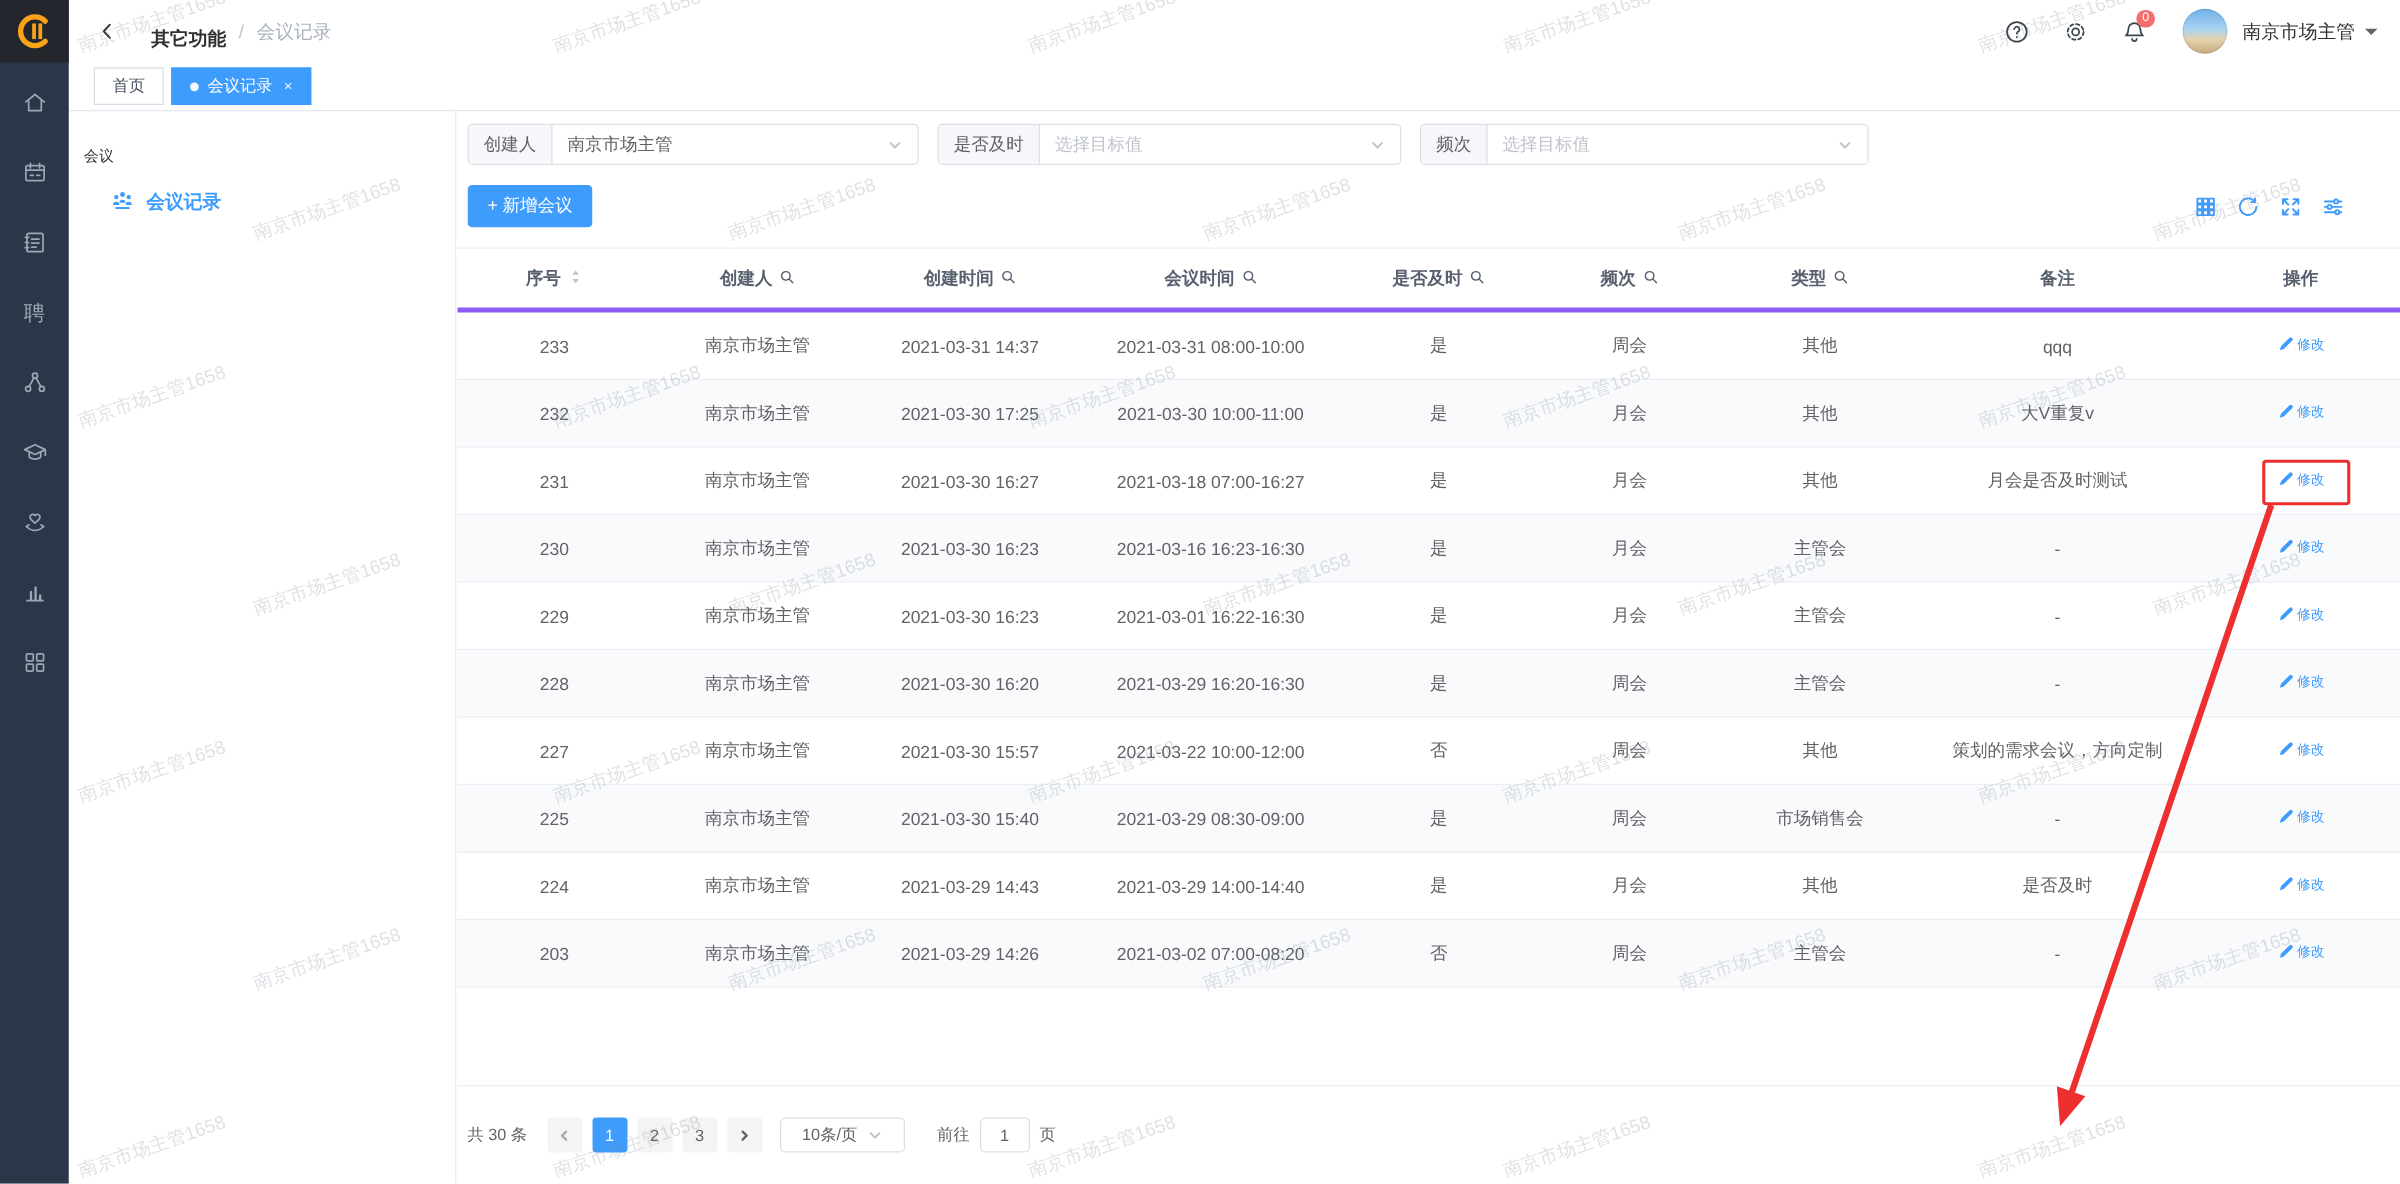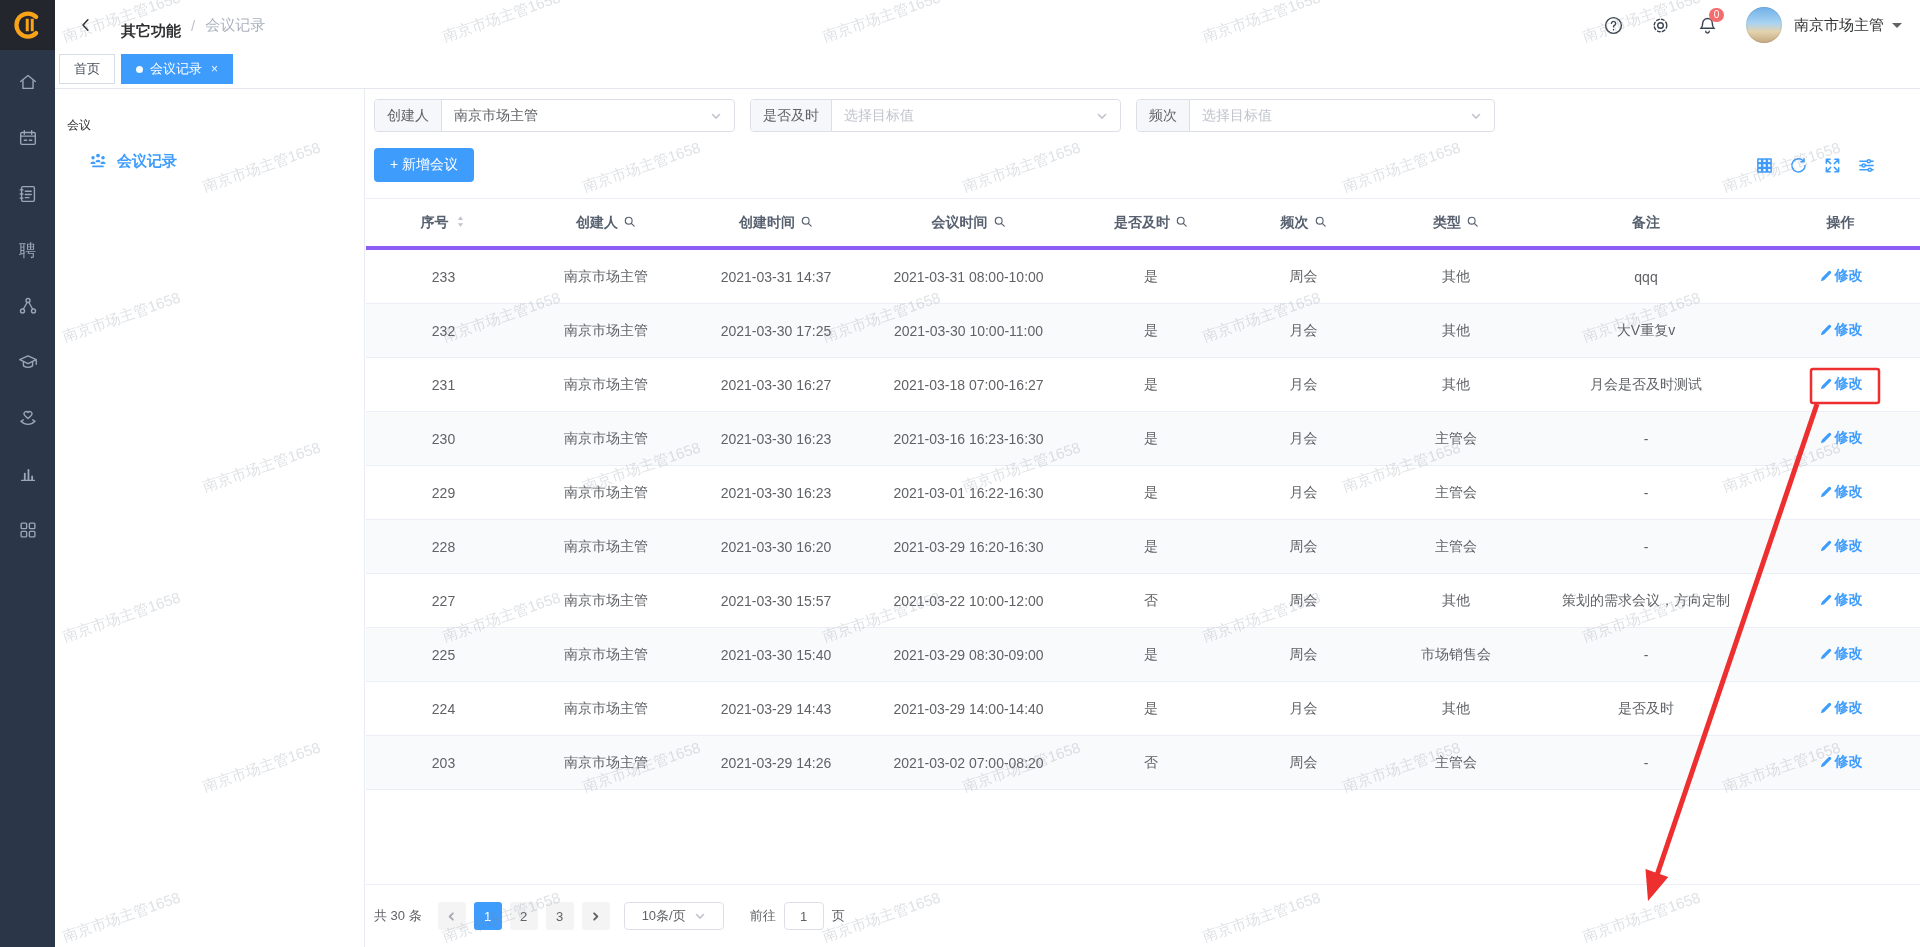--- a/index.html
+++ b/index.html
@@ -26,21 +26,21 @@
   .top-right { margin-left:auto; display:flex; align-items:center; }
   .tb-icon { position:relative; margin-left:26px; cursor:pointer; display:flex; align-items:center; }
   .tb-icon svg { width:21px; height:21px; stroke:#3a4350; fill:none; stroke-width:1.6; stroke-linecap:round; }
   .badge { position:absolute; top:-7px; left:12px; background:#f56c6c; color:#fff; font-size:10px; line-height:14px; min-width:15px; text-align:center; border-radius:8px; padding:0 3px; }
   .avatar { width:36px; height:36px; border-radius:50%; margin-left:28px; cursor:pointer;
             background:linear-gradient(180deg,#6fb0e8 0%,#a9d3f2 45%,#e4d3ae 68%,#c4a87e 100%); box-shadow:inset 0 0 0 1px rgba(0,0,0,.08); }
   .uname { margin-left:12px; font-size:15px; color:#303133; cursor:pointer; }
   .caret { width:0; height:0; border:5px solid transparent; border-top-color:#606266; margin:6px 0 0 8px; cursor:pointer; }
 
   
-  .tabbar { position:absolute; left:55px; top:50px; right:0; height:39px; background:#fff; border-bottom:1px solid #e4e7ed; display:flex; align-items:center; padding-left:4px; gap:6px; z-index:4; }
+  .tabbar { position:absolute; left:55px; top:50px; right:0; height:39px; background:#fff; border-bottom:1px solid #e4e7ed; display:flex; align-items:center; padding-left:20px; gap:6px; z-index:4; }
   .tab { height:30px; display:flex; align-items:center; padding:0 14px; border:1px solid #d8dce5; background:#fff; font-size:13px; color:#495060; cursor:pointer; }
   .tab.active { background:#3e9cfd; border-color:#3e9cfd; color:#fff; gap:7px; }
   .tab .dot { width:7px; height:7px; border-radius:50%; background:#fff; opacity:.95; }
   .tab .close { font-size:12px; opacity:.9; margin-left:2px; cursor:pointer; }
 
   
   .sidebar { position:absolute; left:55px; top:89px; width:310px; bottom:0; background:#fff; border-right:1px solid #e8ebf0; padding-top:14px; z-index:3; }
   .sgroup-title { padding-left:12px; height:20px; line-height:20px; font-size:12px; color:#303133; font-weight:normal; margin-top:12px; }
   .sitem { height:40px; display:flex; align-items:center; padding-left:33px; font-size:15px; color:#606266; cursor:pointer; margin-top:6px; }
   .sitem svg { width:20px; height:20px; margin-right:9px; }
@@ -74,25 +74,25 @@
   
   .table { margin-top:16px; }
   .thead,.trow { display:grid; grid-template-columns:155px 170px 170px 215px 150px 155px 150px 230px 159px; align-items:center; }
   .thead { height:52px; border-top:1px solid #ebeef5; border-bottom:4px solid #8b5cf6; }
   .hcell { display:flex; align-items:center; justify-content:center; gap:5px; font-size:14px; font-weight:bold; color:#57606f; cursor:pointer; }
   .hcell svg { width:13px; height:13px; }
   .icon-search svg { stroke:#57606f; fill:none; stroke-width:1.4; stroke-linecap:round; }
   .trow { height:54px; border-bottom:1px solid #ebeef5; }
   .trow.alt { background:#f9fafc; }
   .cell { text-align:center; font-size:14px; color:#606266; overflow:hidden; white-space:nowrap; }
-  .edit-link { display:inline-flex; align-items:center; gap:3px; color:#3e9cfd; font-size:14px; cursor:pointer; text-decoration:none;font-weight:bold; }
+  .edit-link { display:inline-flex; align-items:center; gap:3px; color:#3e9cfd; font-size:11px; cursor:pointer; text-decoration:none; }
   .edit-link svg { width:13px; height:13px; fill:currentColor; }
 
   
-  .footer { position:absolute; left:0; right:0; bottom:0; height:63px; border-top:1px solid #ebeef5; display:flex; align-items:center; padding-left:8px; font-size:13px; color:#606266; background:#fff; }
+  .footer { position:absolute; left:0; right:0; bottom:0; height:79px; border-top:1px solid #ebeef5; display:flex; align-items:center; padding-left:8px; font-size:13px; color:#606266; background:#fff; }
   .total { margin-right:16px; font-size:13px; }
   .pg { min-width:28px; height:28px; border:none; background:#f4f4f5; color:#606266; border-radius:3px; margin-right:8px; font-size:13px; cursor:pointer; display:flex; align-items:center; justify-content:center; font-family:inherit; }
   .pg.active { background:#3e9cfd; color:#fff; }
   .pg.nav svg { width:11px; height:11px; stroke:#a8abb2; fill:none; stroke-width:2; stroke-linecap:round; stroke-linejoin:round; }
   .pg.nav.next svg { stroke:#606266; }
   .psel { width:100px; height:28px; border:1px solid #dcdfe6; border-radius:4px; display:flex; align-items:center; justify-content:center; gap:8px; margin:0 0 0 6px; color:#606266; cursor:pointer; }
   .goto { display:flex; align-items:center; gap:8px; margin-left:26px; }
   .goto-input { width:40px; height:28px; border:1px solid #dcdfe6; border-radius:4px; text-align:center; font-size:13px; color:#606266; font-family:inherit; }
 
   

